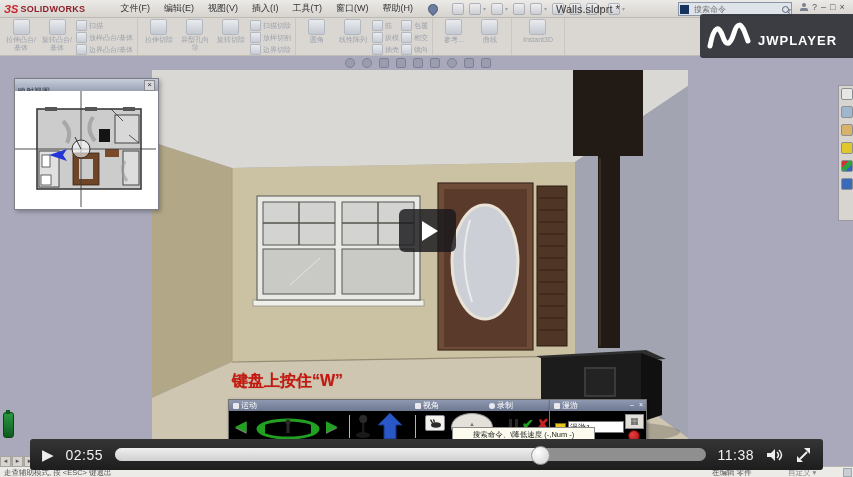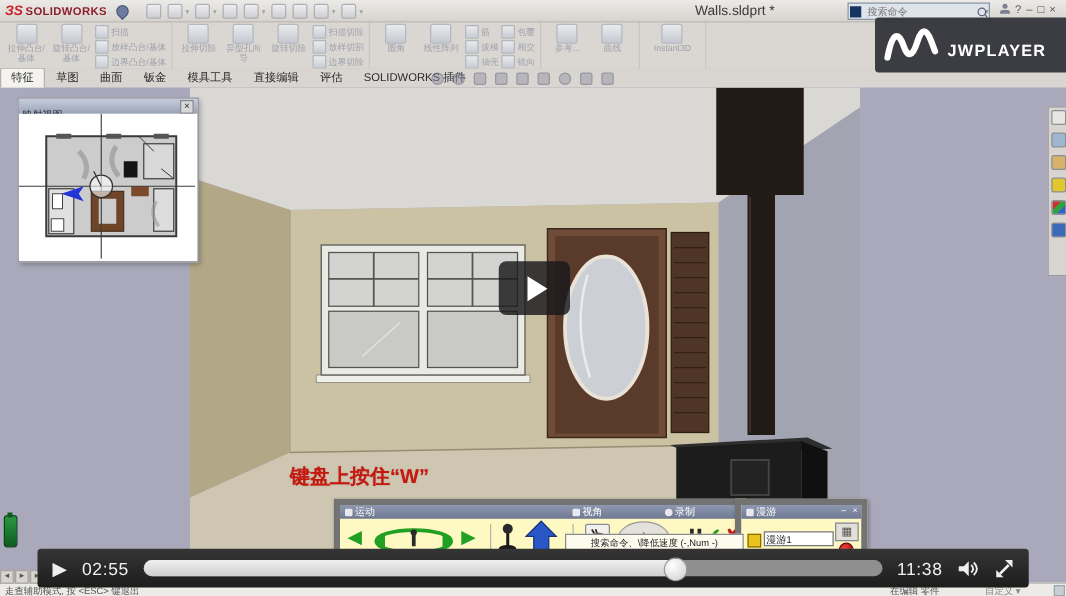--- a/index.html
+++ b/index.html
@@ -71,21 +71,21 @@
     width:9px;height:9px;line-height:8px;text-align:center;}
   
   .hint{left:232px;top:371px;font-size:16px;font-weight:bold;color:#c6180f;z-index:8;
     text-shadow:0 0 1px rgba(120,0,0,.4);}
   
   .play-overlay{left:399px;top:209px;width:57px;height:43px;background:rgba(25,25,28,.82);
     border-radius:6px;z-index:15;display:flex;align-items:center;justify-content:center;cursor:pointer;}
   .play-overlay .tri{width:0;height:0;border-left:16px solid #fff;
     border-top:10px solid transparent;border-bottom:10px solid transparent;margin-left:4px;}
   
-  .wt{z-index:10;border:5px solid #737373;background:#fef9c3;box-shadow:1px 1px 3px rgba(0,0,0,.3);margin-left:39px;}
+  .wt{z-index:10;border:1px solid #737373;background:#000000;box-shadow:1px 1px 3px rgba(0,0,0,.3);}
   .wt-a{left:228px;top:399px;width:320px;height:42px;}
   .wt-b{left:549px;top:399px;width:96px;height:42px;}
   .wt-head{height:11px;background:linear-gradient(#8e98b0,#6e7890);display:flex;align-items:center;
     color:#fff;font-size:8px;position:relative;}
   .wt-sec{position:absolute;top:0;display:flex;align-items:center;gap:2px;height:11px;}
   .wt-hic{width:6px;height:6px;background:#e8e8ee;border-radius:1px;}
   .wt-body{position:relative;height:30px;}
   .garrow{position:absolute;top:7px;font-size:15px;color:#21a021;line-height:15px;
     text-shadow:0 1px 0 rgba(255,255,255,.5);cursor:pointer;}
   .bluearrow{position:absolute;left:148px;top:1px;cursor:pointer;}
@@ -211,20 +211,29 @@
       <rect x="548" y="355" width="10" height="7" fill="#141414"></rect>
       <rect x="624" y="350" width="10" height="7" fill="#141414"></rect>
     </g>
   </svg>
 
   <div class="abs titlebar">
     <div class="sw-logo">
       <span class="sw-mark">ЗS</span>
       <span class="sw-text">SOLIDWORKS</span>
     </div>
+    <div class="menus">
+      <span class="menu-item">文件(F)</span>
+      <span class="menu-item">编辑(E)</span>
+      <span class="menu-item">视图(V)</span>
+      <span class="menu-item">插入(I)</span>
+      <span class="menu-item">工具(T)</span>
+      <span class="menu-item">窗口(W)</span>
+      <span class="menu-item">帮助(H)</span>
+    </div>
     <div class="pin-icon"></div>
     <div class="qat">
       <div class="qat-ic"></div>
       <div class="qat-ic"></div>
         <span class="qat-car">▾</span>
       <div class="qat-ic"></div>
         <span class="qat-car">▾</span>
       <div class="qat-ic"></div>
       <div class="qat-ic"></div>
         <span class="qat-car">▾</span>
@@ -353,30 +362,20 @@
         </div>
     </div>
     <div class="rgroup">
       <div class="rbig" style="width:44px">
           <div class="ric"></div>
           <div class="rlb">Instant3D</div>
         </div>
     </div>
   </div>
 
-  <div class="abs tabbar">
-    <span class="tab active">特征</span>
-    <span class="tab">草图</span>
-    <span class="tab">曲面</span>
-    <span class="tab">钣金</span>
-    <span class="tab">模具工具</span>
-    <span class="tab">直接编辑</span>
-    <span class="tab">评估</span>
-    <span class="tab">SOLIDWORKS 插件</span>
-  </div>
   <div class="abs hud">
     <div class="hud-ic round"></div>
     <div class="hud-ic round"></div>
     <div class="hud-ic"></div>
     <div class="hud-ic"></div>
     <div class="hud-ic"></div>
     <div class="hud-ic"></div>
     <div class="hud-ic round"></div>
     <div class="hud-ic"></div>
     <div class="hud-ic"></div>

